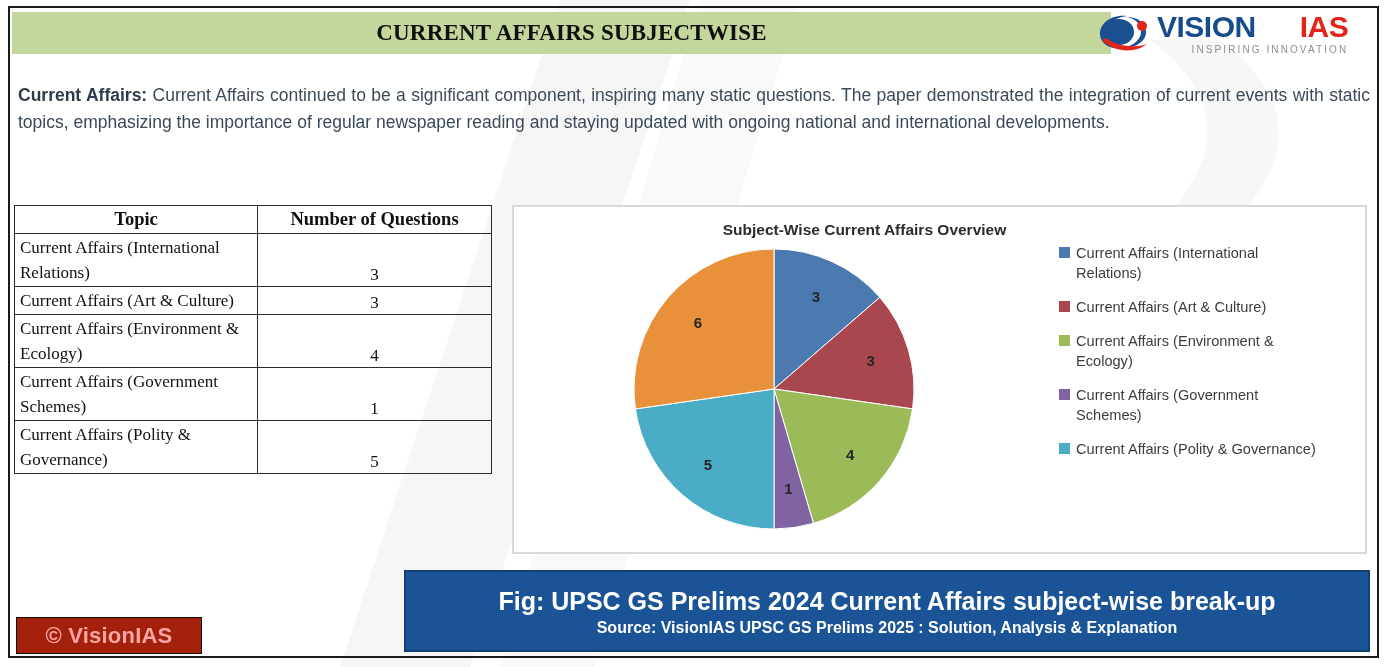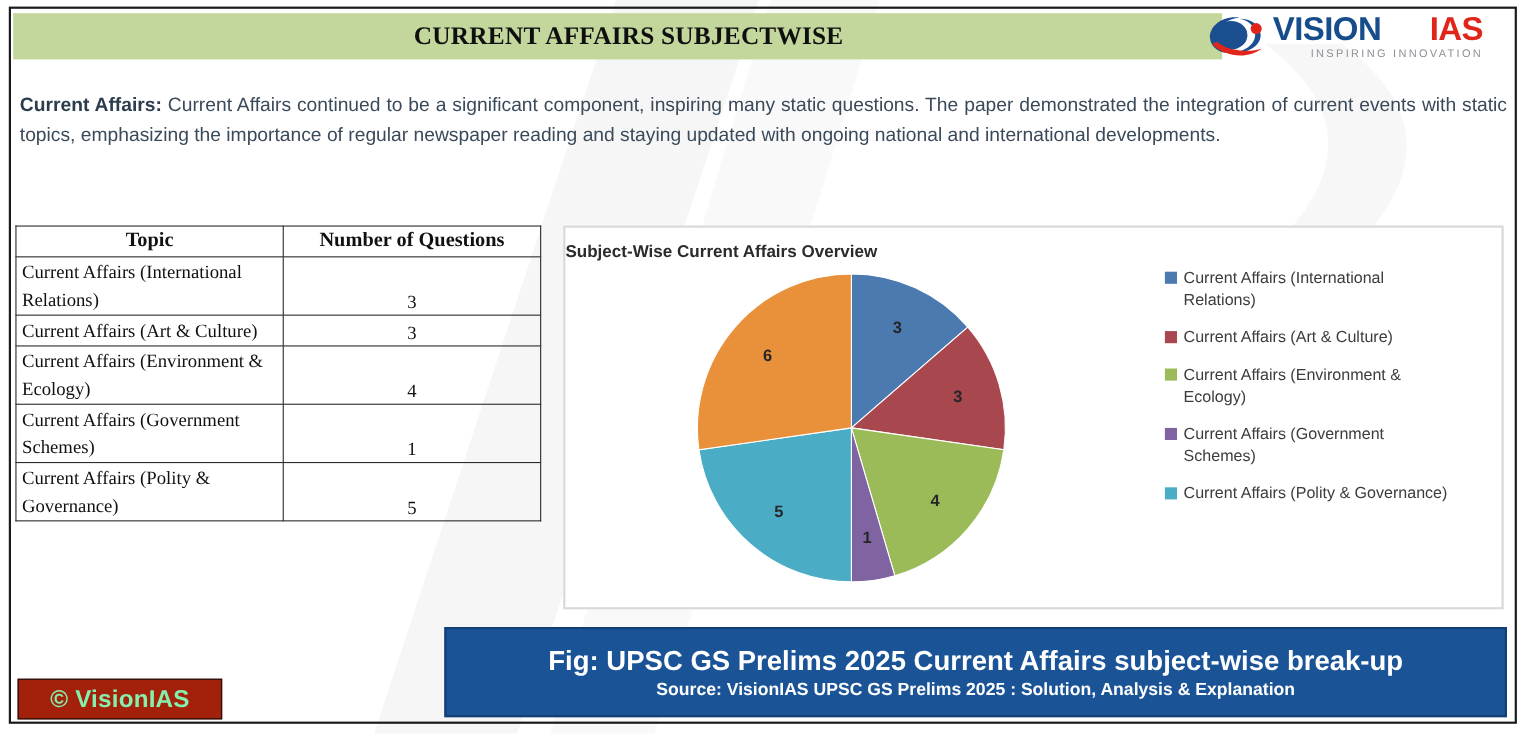--- a/index.html
+++ b/index.html
@@ -150,20 +150,21 @@
     height: 349px;
     border: 2px solid #d9d9d9;
     background: #ffffff;
     box-sizing: border-box;
     z-index: 2;
   }
   .chart-title {
     position: absolute;
     left: 0; right: 0;
     top: 14px;
+    text-align: center;
     font-family: "Liberation Sans", sans-serif;
     font-weight: bold;
     font-size: 15.5px;
     color: #2b2b2b;
     padding-right: 150px;
   }
   .pie-area {
     position: absolute;
     left: 110px;
     top: 32px;
@@ -249,21 +250,21 @@
     box-sizing: border-box;
     z-index: 3;
     display: flex;
     align-items: center;
     justify-content: center;
   }
   .copyright span {
     font-family: "Liberation Sans", sans-serif;
     font-weight: bold;
     font-size: 22px;
-    color: #86efac;
+    color: #fca5a5;
     letter-spacing: .2px;
   }
 </style>
 </head>
 <body>
 
 <div class="page">
 
   <svg class="watermark" viewBox="0 0 1387 667" preserveAspectRatio="none">
     <g fill="#efefef">
@@ -372,21 +373,21 @@
           <span class="legend-label">Current Affairs (Government Schemes)</span>
         </div>
         <div class="legend-row">
           <span class="legend-swatch" style="background: rgb(75, 172, 198);"></span>
           <span class="legend-label">Current Affairs (Polity &amp; Governance)</span>
         </div>
       </div>
   </div>
 
   <div class="caption">
-    <div class="caption-main">Fig: UPSC GS Prelims 2025 Current Affairs subject-wise break-up</div>
+    <div class="caption-main">Fig: UPSC GS Prelims 2024 Current Affairs subject-wise break-up</div>
     <div class="caption-sub">Source: VisionIAS UPSC GS Prelims 2025 : Solution, Analysis &amp; Explanation</div>
   </div>
 
   <div class="copyright">
     <span>© VisionIAS</span>
   </div>
 
 </div>
 
 </body></html>

